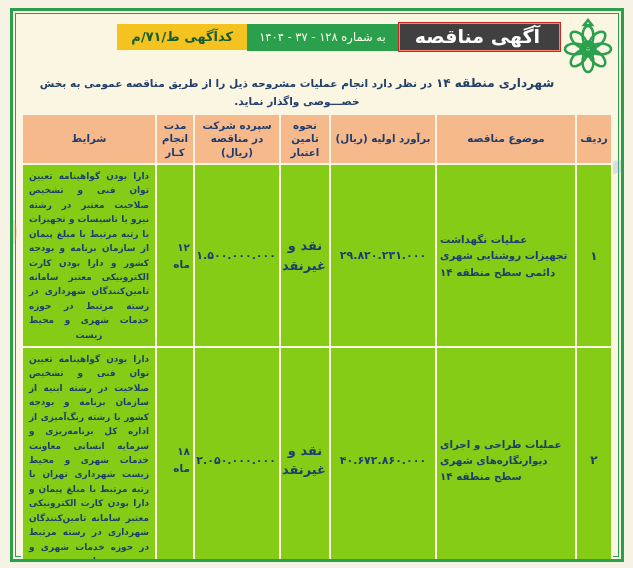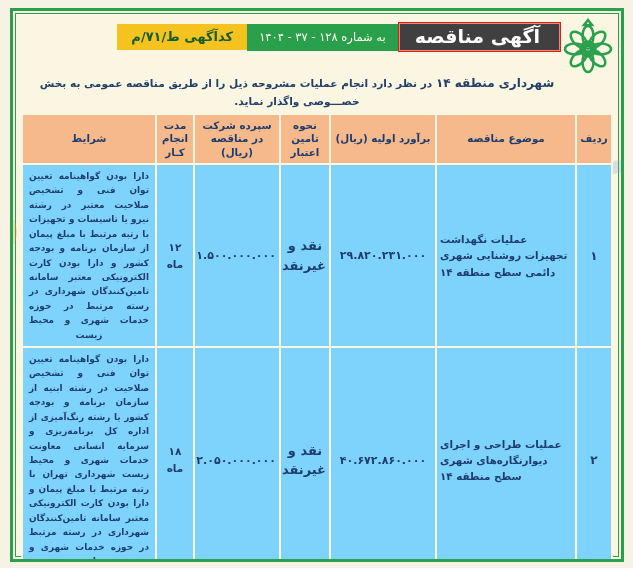--- a/index.html
+++ b/index.html
@@ -70,26 +70,26 @@
     border: 2.5px solid #fbf6e2;
     vertical-align: middle;
     padding: 2px 3px;
     color: #1e3d6e;
   }
   th {
     background: #f5b98c;
     font-size: 10.3px; font-weight: bold;
     height: 50px; line-height: 1.3;
   }
-  td { background: #7dd3fc; }
+  td { background: #84cc16; }
   .td-no   { font-size: 12px; font-weight: bold; text-align: center; }
   .td-subj { font-size: 10.3px; font-weight: bold; text-align: left; line-height: 1.6; }
   .td-num  { font-size: 11px;  font-weight: bold; text-align: center; letter-spacing: .5px; }
   .td-fund { font-size: 13px; font-weight: bold; text-align: center; line-height: 1.5; }
-  .td-dur  { font-size: 10.5px; font-weight: bold; text-align: center; line-height: 1.6; }
+  .td-dur  { font-size: 10.5px; font-weight: bold; text-align: right; line-height: 1.6; }
   .td-cond {
     font-size: 8.9px; font-weight: bold;
     line-height: 1.62;
     text-align: justify; text-align-last: center;
     padding: 4px 6px;
   }
   tr.r1 td { height: 92px; }
   tr.r2 td { height: 104px; }
   
   .watermark {

